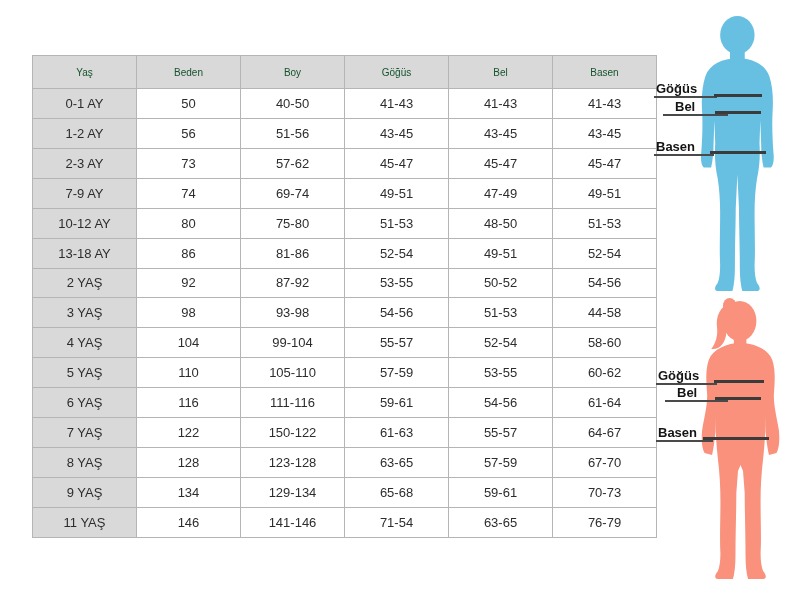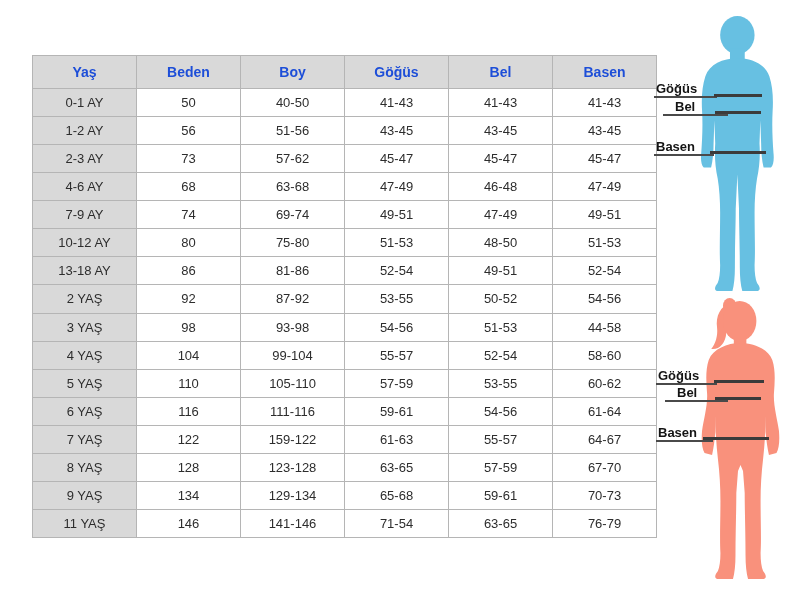--- a/index.html
+++ b/index.html
@@ -12,21 +12,21 @@
     position:absolute;left:32px;top:55px;width:625px;height:483px;
     border-collapse:collapse;table-layout:fixed;
   }
   .size-table th,.size-table td{
     border:1px solid var(--c-border,#b5b5b5);
     text-align:center;vertical-align:middle;
     white-space:nowrap;overflow:hidden;
   }
   .size-table th{
     background:var(--c-headbg,#d9d9d9);
-    font-size:14px;font-weight:bold;color:#1d4ed8;height:30px;
+    font-size:10px;font-weight:normal;color:#14532d;height:30px;
   }
   .size-table th:first-child{width:101px;}
   .size-table td{
     background:#ffffff;font-size:13px;color:#2d2d2d;
   }
   .size-table td:first-child{background:var(--c-headbg,#d9d9d9);}
   
   .fig-svg{position:absolute;}
   .svg-boy{left:698px;top:14px;width:82px;height:281px;}
   .svg-girl{left:692px;top:297px;width:92px;height:286px;}
@@ -84,28 +84,20 @@
         </tr>
         <tr>
           <td>2-3 AY</td>
           <td>73</td>
           <td>57-62</td>
           <td>45-47</td>
           <td>45-47</td>
           <td>45-47</td>
         </tr>
         <tr>
-          <td>4-6 AY</td>
-          <td>68</td>
-          <td>63-68</td>
-          <td>47-49</td>
-          <td>46-48</td>
-          <td>47-49</td>
-        </tr>
-        <tr>
           <td>7-9 AY</td>
           <td>74</td>
           <td>69-74</td>
           <td>49-51</td>
           <td>47-49</td>
           <td>49-51</td>
         </tr>
         <tr>
           <td>10-12 AY</td>
           <td>80</td>
@@ -158,21 +150,21 @@
           <td>6 YAŞ</td>
           <td>116</td>
           <td>111-116</td>
           <td>59-61</td>
           <td>54-56</td>
           <td>61-64</td>
         </tr>
         <tr>
           <td>7 YAŞ</td>
           <td>122</td>
-          <td>159-122</td>
+          <td>150-122</td>
           <td>61-63</td>
           <td>55-57</td>
           <td>64-67</td>
         </tr>
         <tr>
           <td>8 YAŞ</td>
           <td>128</td>
           <td>123-128</td>
           <td>63-65</td>
           <td>57-59</td>

